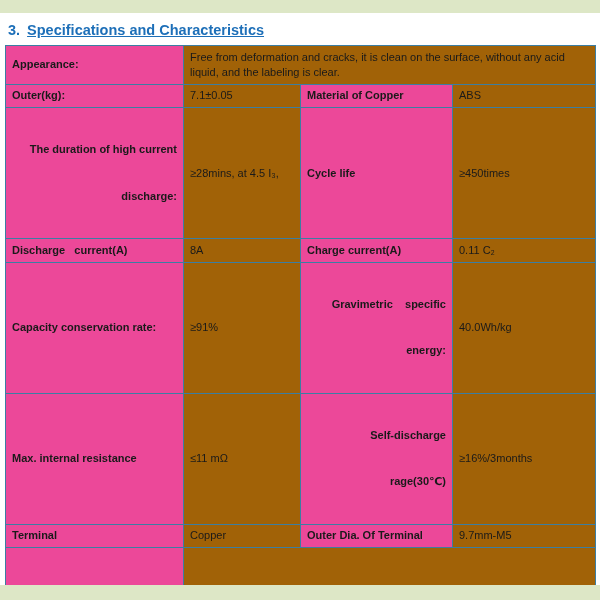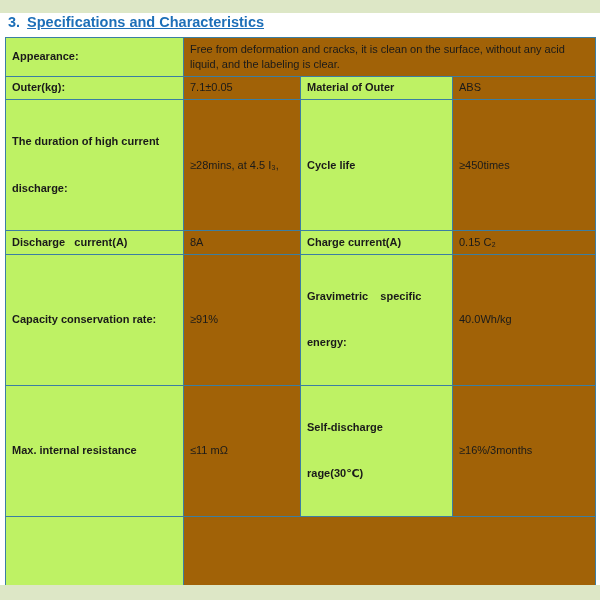--- a/index.html
+++ b/index.html
@@ -7,21 +7,21 @@
   body {
     position:relative;
     background:#ffffff;
     overflow:hidden;
     font-family:"Liberation Sans","DejaVu Sans",sans-serif;
     color:#1a1a1a;
   }
   .strip { width:100%; height:13px; background:#dde7c6; }
   .strip.bottom { position:absolute; left:0; bottom:0; height:15px; }
   .heading {
-    margin:1px 0 7px 8px;
+    margin:9px 0 7px 8px;
     font-size:14.5px;
     font-weight:bold;
     color:#1d6fb8;
   }
   .heading .hnum { margin-right:7px; }
   .heading .htext { text-decoration:underline; }
   table.spec-table {
     width:590px;
     margin:0 5px;
     border-collapse:collapse;
@@ -30,27 +30,27 @@
     line-height:1.4;
   }
   .spec-table td {
     border:1px solid #3b7ea3;
     padding:3.5px 6px;
     vertical-align:middle;
     white-space:pre-wrap;
     word-wrap:break-word;
   }
   .spec-table td.label {
-    background:#bef264;
+    background:#ec4899;
     font-weight:bold;
   }
   .spec-table td.value {
     background:#a16207;
   }
-  .line { white-space:pre-wrap; }
+  .line { white-space:pre-wrap;text-align:right; }
 </style>
 </head>
 <body>
 
 <div class="strip top"></div>
 
 <h1 class="heading">
   <span class="hnum">3.</span><span class="htext">Specifications and Characteristics</span>
 </h1>
 
@@ -62,57 +62,63 @@
       <col style="width:143px">
   </colgroup>
   <tbody>
     <tr>
       <td class="label">Appearance:</td>
       <td class="value" colspan="3">Free from deformation and cracks, it is clean on the surface, without any acid liquid, and the labeling is clear.</td>
     </tr>
     <tr>
       <td class="label">Outer(kg):</td>
       <td class="value">7.1±0.05</td>
-      <td class="label">Material of Outer</td>
+      <td class="label">Material of Copper</td>
       <td class="value">ABS</td>
     </tr>
     <tr>
       <td class="label">
         <div class="line">The duration of high current</div>
         <div class="line">discharge:</div>
       </td>
       <td class="value">≥28mins, at 4.5 I₃,</td>
       <td class="label">Cycle life</td>
       <td class="value">≥450times</td>
     </tr>
     <tr>
       <td class="label">Discharge   current(A)</td>
       <td class="value">8A</td>
       <td class="label">Charge current(A)</td>
-      <td class="value">0.15 C₂</td>
+      <td class="value">0.11 C₂</td>
     </tr>
     <tr>
       <td class="label">Capacity conservation rate:</td>
       <td class="value">≥91%</td>
       <td class="label">
         <div class="line">Gravimetric    specific</div>
         <div class="line">energy:</div>
       </td>
       <td class="value">40.0Wh/kg</td>
     </tr>
     <tr>
       <td class="label">Max. internal resistance</td>
       <td class="value">≤11 mΩ</td>
       <td class="label">
         <div class="line">Self-discharge</div>
         <div class="line">rage(30℃)</div>
       </td>
       <td class="value">≥16%/3months</td>
     </tr>
     <tr>
+      <td class="label">Terminal</td>
+      <td class="value">Copper</td>
+      <td class="label">Outer Dia. Of Terminal</td>
+      <td class="value">9.7mm-M5</td>
+    </tr>
+    <tr>
       <td class="label">
         
         
       </td>
       <td class="value" colspan="3">
         
         
         
       </td>
     </tr>

